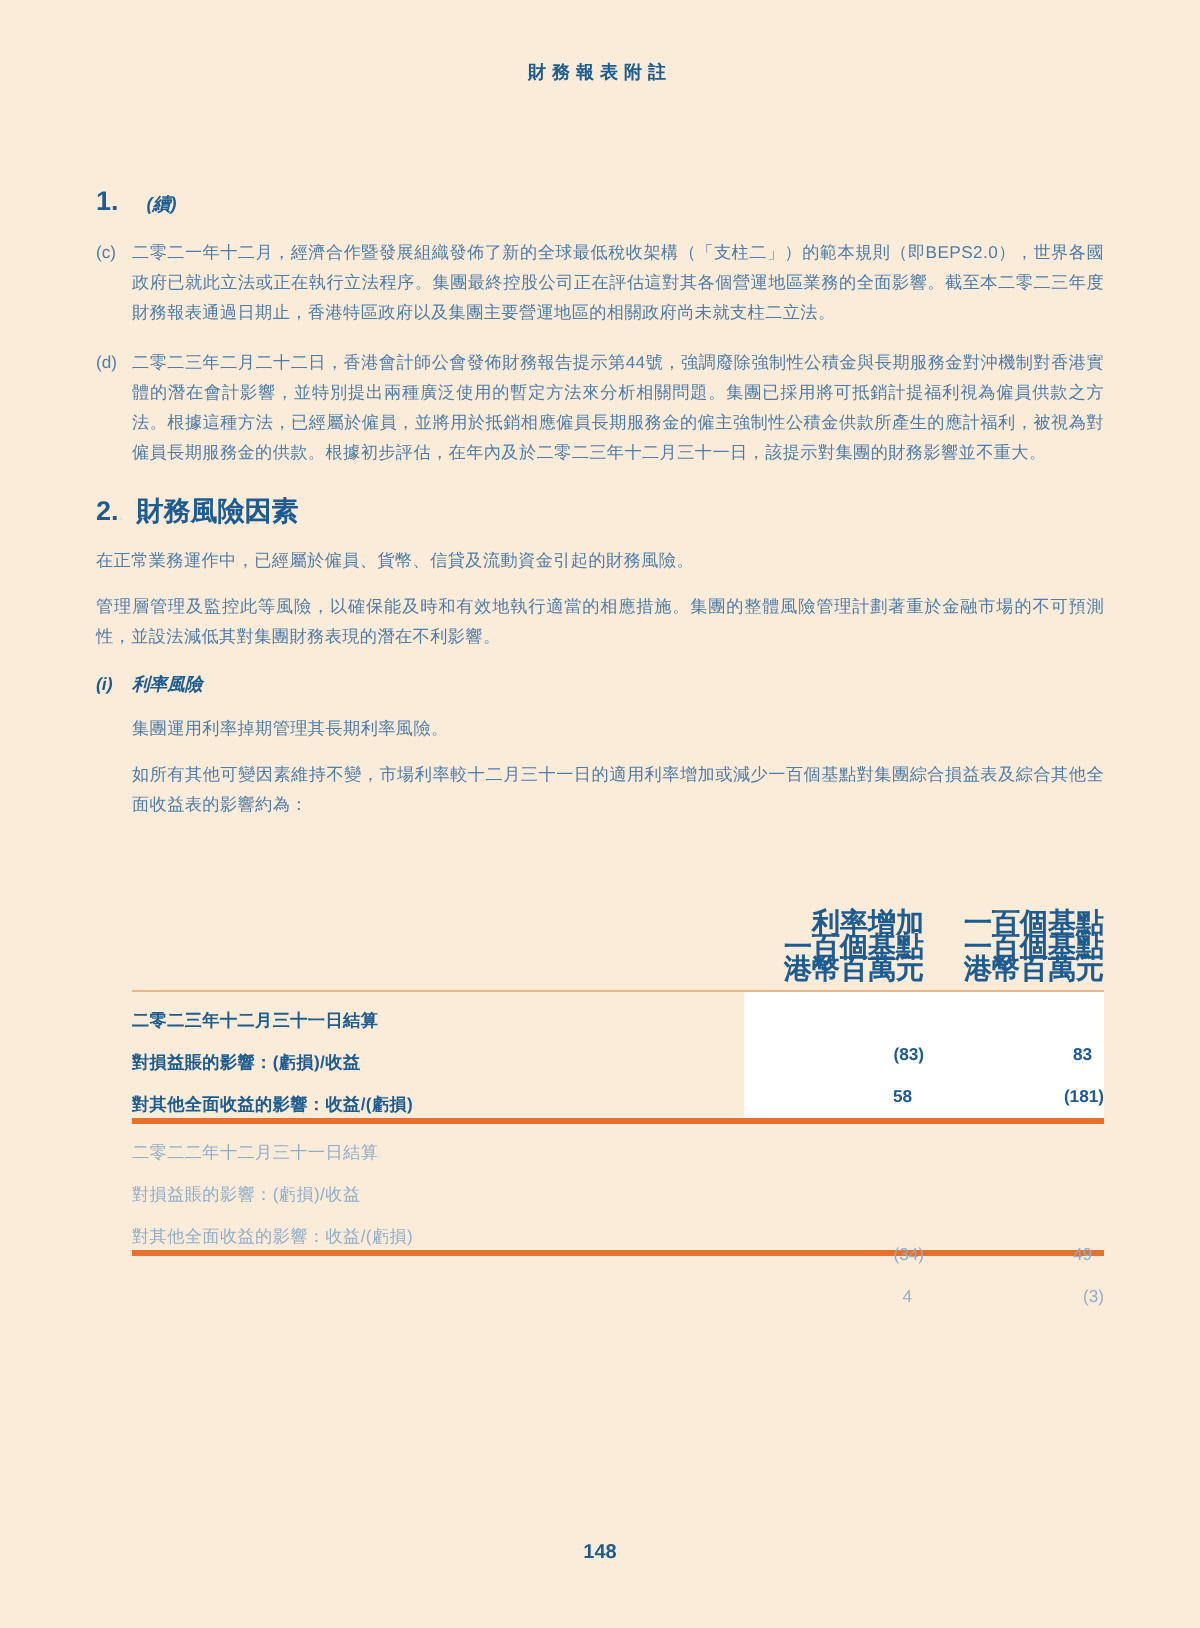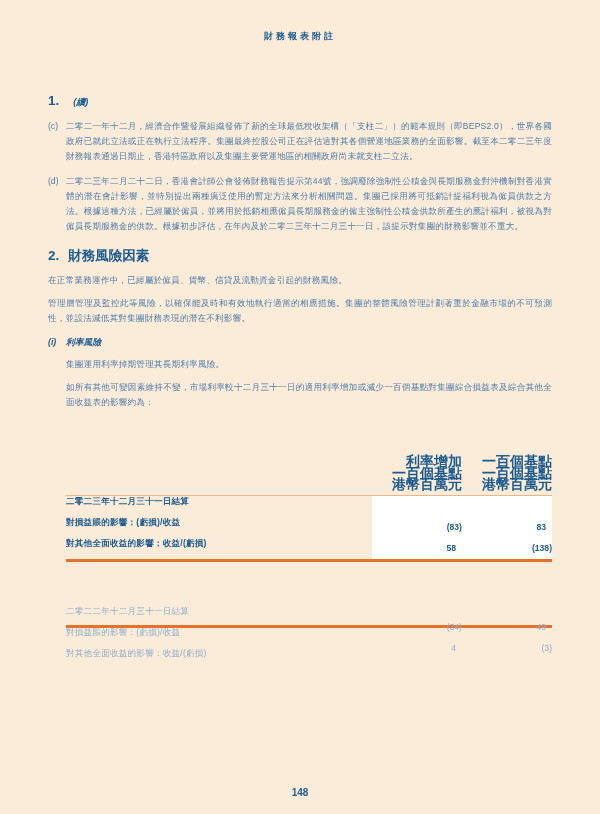--- a/index.html
+++ b/index.html
@@ -58,29 +58,29 @@
   .itable{margin-top:6px;font-size:8.6px;}
   .thead{
     display:flex;justify-content:flex-end;
     padding-bottom:4px;border-bottom:1px solid var(--thinline);
   }
   .th{
     width:90px;text-align:right;color:var(--dark);font-weight:bold;
     font-size:14px;line-height:11.5px;margin-top:40px;
   }
   .tgroup{border-bottom:3px solid var(--orange);}
-  .trow{display:flex;align-items:flex-start;height:21px;}
+  .trow{display:flex;align-items:flex-end;height:21px;}
   .tlabel{flex:1;letter-spacing:0.2px;}
   .tval{width:90px;flex:none;text-align:right;align-self:stretch;display:flex;align-items:center;justify-content:flex-end;}
   .tval.np{padding-right:6px;}
   .g2023 .tlabel,.g2023 .tval{color:var(--dark);font-weight:bold;}
   .g2023 .tval{background:var(--hl);padding-left:40px;}
   .g2022 .tlabel,.g2022 .tval{color:var(--faded);font-weight:normal;margin-top:44px;}
   .page-number{
-    position:absolute;bottom:16px;left:0;width:100%;
+    position:absolute;bottom:32px;left:0;width:100%;
     text-align:center;font-size:10px;font-weight:bold;color:var(--dark);
   }
 </style>
 </head>
 <body>
 
 <div class="page">
 
   <div class="doc-header">財務報表附註</div>
 
@@ -141,21 +141,21 @@
             <div class="tval"></div>
           </div>
           <div class="trow">
             <div class="tlabel">對損益賬的影響：(虧損)/收益</div>
             <div class="tval">(83)</div>
             <div class="tval np">83</div>
           </div>
           <div class="trow">
             <div class="tlabel">對其他全面收益的影響：收益/(虧損)</div>
             <div class="tval np">58</div>
-            <div class="tval">(138)</div>
+            <div class="tval">(181)</div>
           </div>
         </div>
 
         <div class="tgroup g2022">
           <div class="trow">
             <div class="tlabel">二零二二年十二月三十一日結算</div>
             <div class="tval"></div>
             <div class="tval"></div>
           </div>
           <div class="trow">

